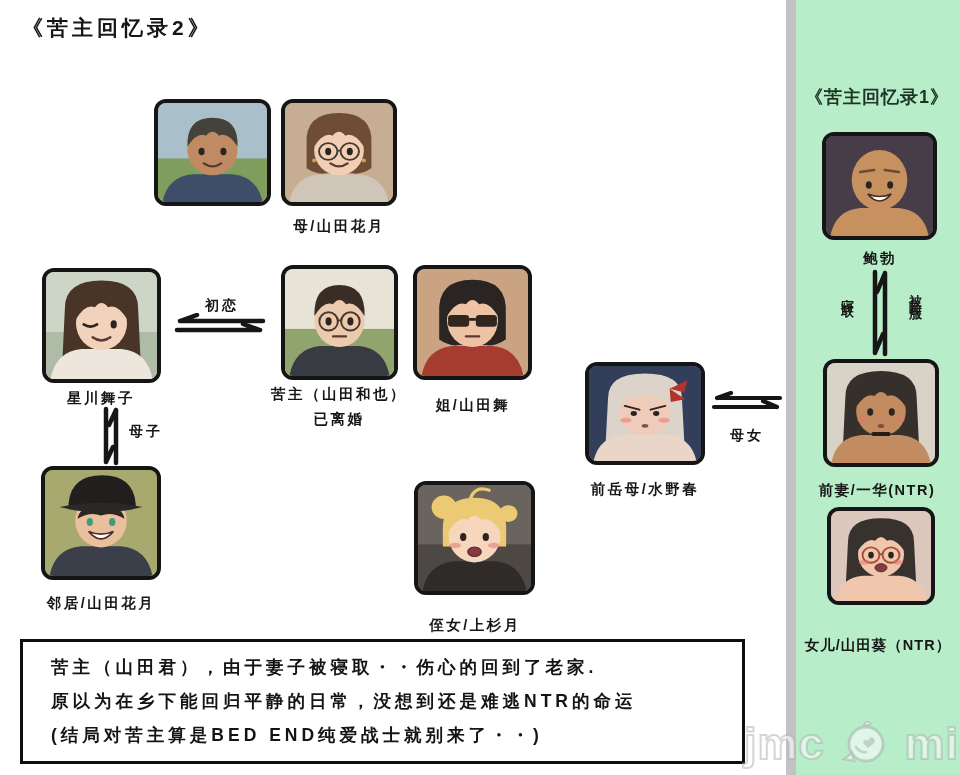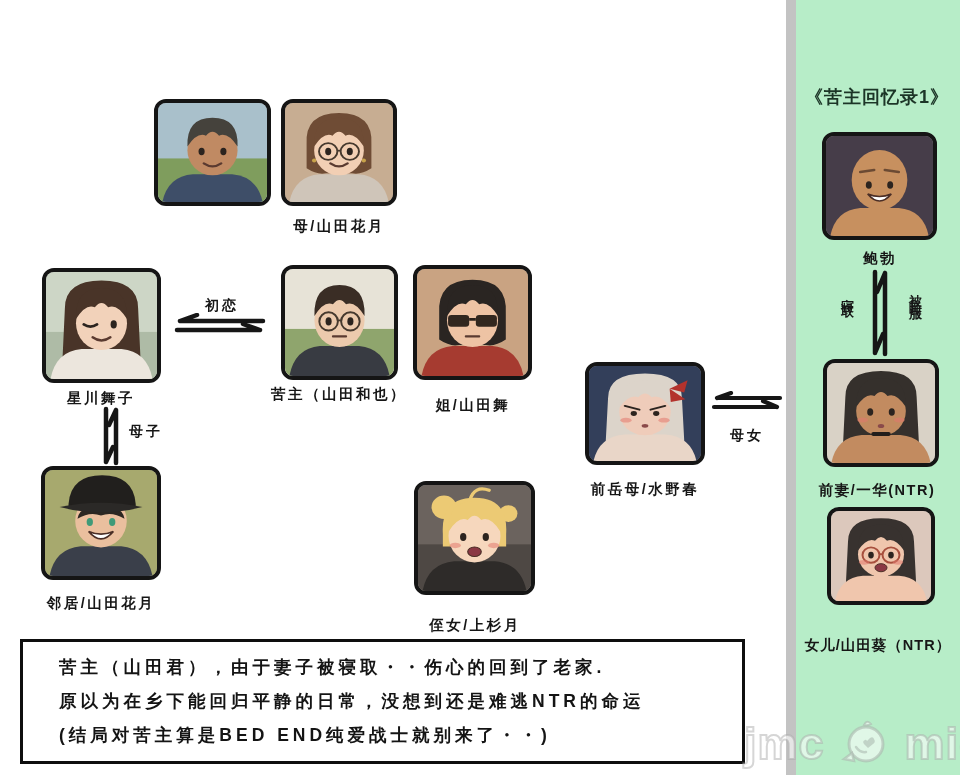--- a/index.html
+++ b/index.html
@@ -25,36 +25,37 @@
     letter-spacing:3px;color:#161616;white-space:nowrap;}
   .rel-label.vertical{writing-mode:vertical-rl;letter-spacing:7px;font-size:13px;}
 
   .arrow{position:absolute;}
   .arrow svg{display:block;width:100%;height:100%;}
 
   .synopsis-box{position:absolute;left:20px;top:639px;width:663px;height:92px;
     border:3px solid #0e0e0e;background:#ffffff;padding:13px 28px 14px 28px;
     display:flex;flex-direction:column;justify-content:space-between;}
   .synopsis-line{font-size:17.5px;font-weight:600;letter-spacing:4px;color:#141414;
-    white-space:nowrap;margin-left:8px;}
+    white-space:nowrap;}
 
   .watermark{position:absolute;left:744px;top:718px;display:flex;align-items:center;
     z-index:5;opacity:0.75;gap:17px;}
   .watermark .wm-text{font-size:45px;font-weight:bold;color:rgba(255,255,255,0.75);
     -webkit-text-stroke:2px rgba(170,170,170,0.65);letter-spacing:1px;}
   .watermark svg{display:block;margin:0 -2px;}
 </style>
 </head>
 <body>
 
 <div id="stage">
 
   <div class="side-panel" style="background: rgb(183, 237, 200);"></div>
   <div class="panel-divider" style="background: rgb(195, 195, 195);"></div>
 
+  <div class="main-title">《苦主回忆录2》</div>
   <div class="side-title" style="color: rgb(28, 53, 39);">《苦主回忆录1》</div>
 
   <div class="portrait" style="left:154px;top:99px;width:109px;height:99px;"><span><svg viewBox="0 0 100 100" preserveAspectRatio="none">
           <rect x="0" y="0" width="100" height="100" fill="#a9c0cb"></rect>
           <rect x="0" y="56" width="100" height="44" fill="#7f9d5d"></rect>
           <rect x="43" y="64" width="14" height="14" fill="#c08a63"></rect>
           <path d="M4,100 Q9,74 32,72 L68,72 Q91,74 96,100 Z" fill="#3e4e68"></path>
           <ellipse cx="50" cy="48" rx="23" ry="25" fill="#c08a63"></ellipse>
           <path d="M27,44 Q26,15 50,15 Q74,15 73,44 Q64,29 56,33 Q50,25 44,33 Q36,29 27,44 Z" fill="#45423c"></path>
           <ellipse cx="40" cy="49" rx="2.8" ry="3.8" fill="#2c241f"></ellipse>
@@ -197,20 +198,21 @@
           <circle cx="60" cy="49" r="8.5" fill="none" stroke="#a8503e" stroke-width="2"></circle>
           <path d="M48.5,48 L51.5,48" stroke="#a8503e" stroke-width="2"></path>
           <ellipse cx="50" cy="63" rx="6" ry="4.5" fill="#8a3844" stroke="#4a2e26" stroke-width="1"></ellipse>
           <ellipse cx="33" cy="57" rx="5" ry="2.6" fill="rgba(225,120,110,0.55)"></ellipse>
           <ellipse cx="67" cy="57" rx="5" ry="2.6" fill="rgba(225,120,110,0.55)"></ellipse>
         </svg></span></div>
 
   <div class="char-label" style="left:259px;top:217px;width:160px;">母/山田花月</div>
   <div class="char-label" style="left:21px;top:389px;width:160px;">星川舞子</div>
   <div class="char-label" style="left:245px;top:385px;width:188px;">苦主（山田和也）</div>
+  <div class="char-label" style="left:245px;top:410px;width:188px;">已离婚</div>
   <div class="char-label" style="left:393px;top:396px;width:160px;">姐/山田舞</div>
   <div class="char-label" style="left:561px;top:480px;width:168px;">前岳母/水野春</div>
   <div class="char-label" style="left:17px;top:594px;width:168px;">邻居/山田花月</div>
   <div class="char-label" style="left:391px;top:608px;width:168px;margin-top:8px;">侄女/上杉月</div>
   <div class="char-label" style="left:806px;top:249px;width:148px;">鲍勃</div>
   <div class="char-label" style="left:794px;top:481px;width:166px;letter-spacing:1.5px;">前妻/一华(NTR)</div>
   <div class="char-label" style="left:790px;top:636px;width:176px;letter-spacing:1px;">女儿/山田葵（NTR）</div>
 
   <div class="rel-label" style="left:191px;top:297px;width:62px;">初恋</div>
   <div class="arrow" style="left:173px;top:313px;width:94px;height:26px;">

